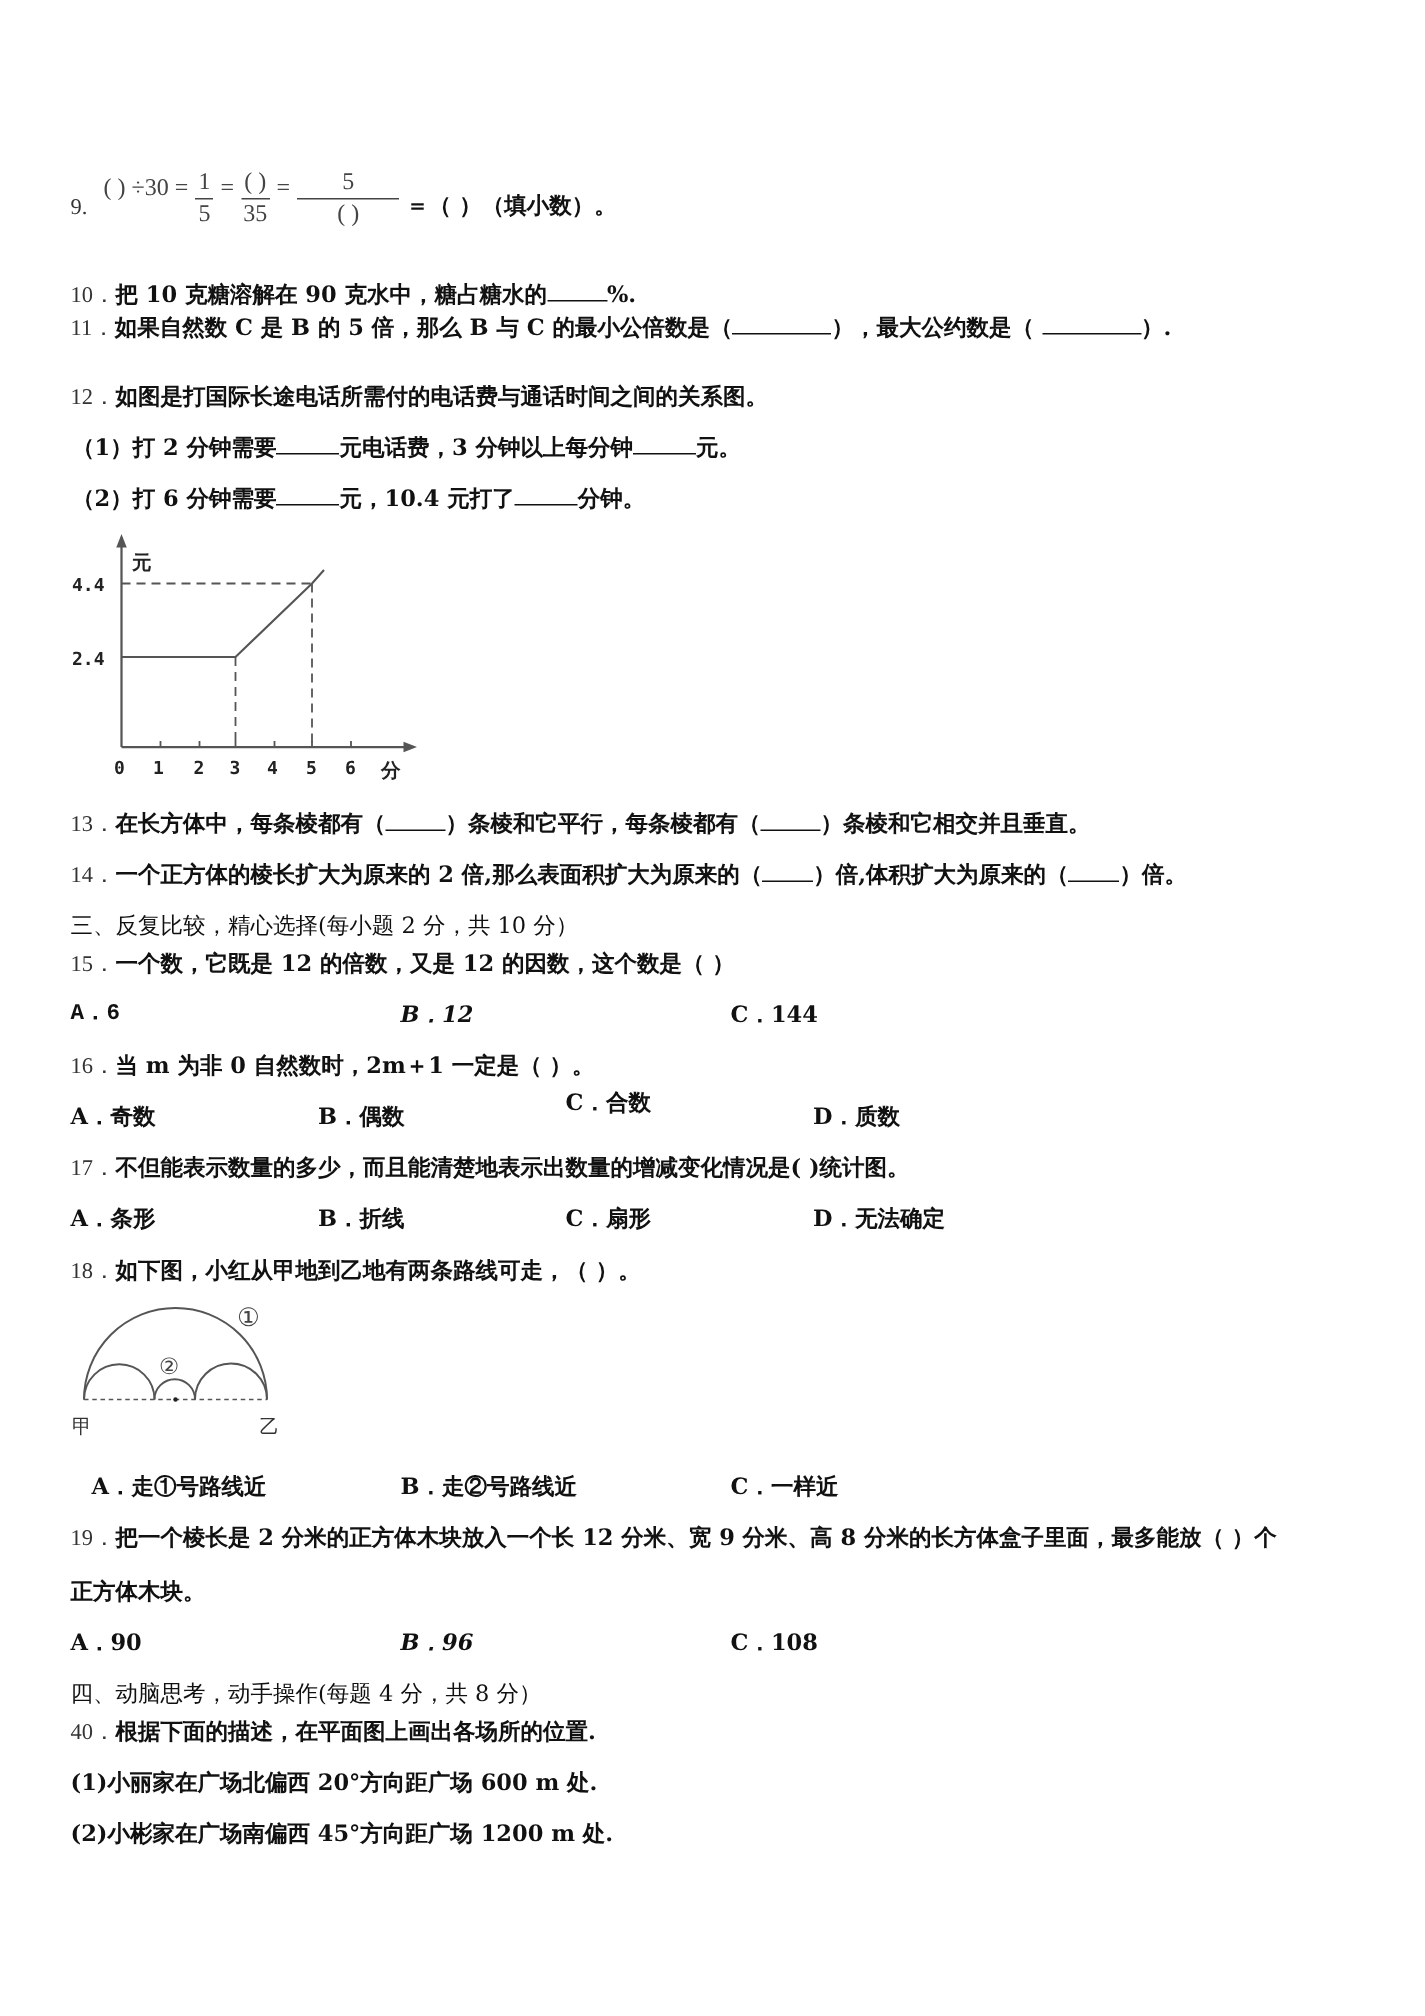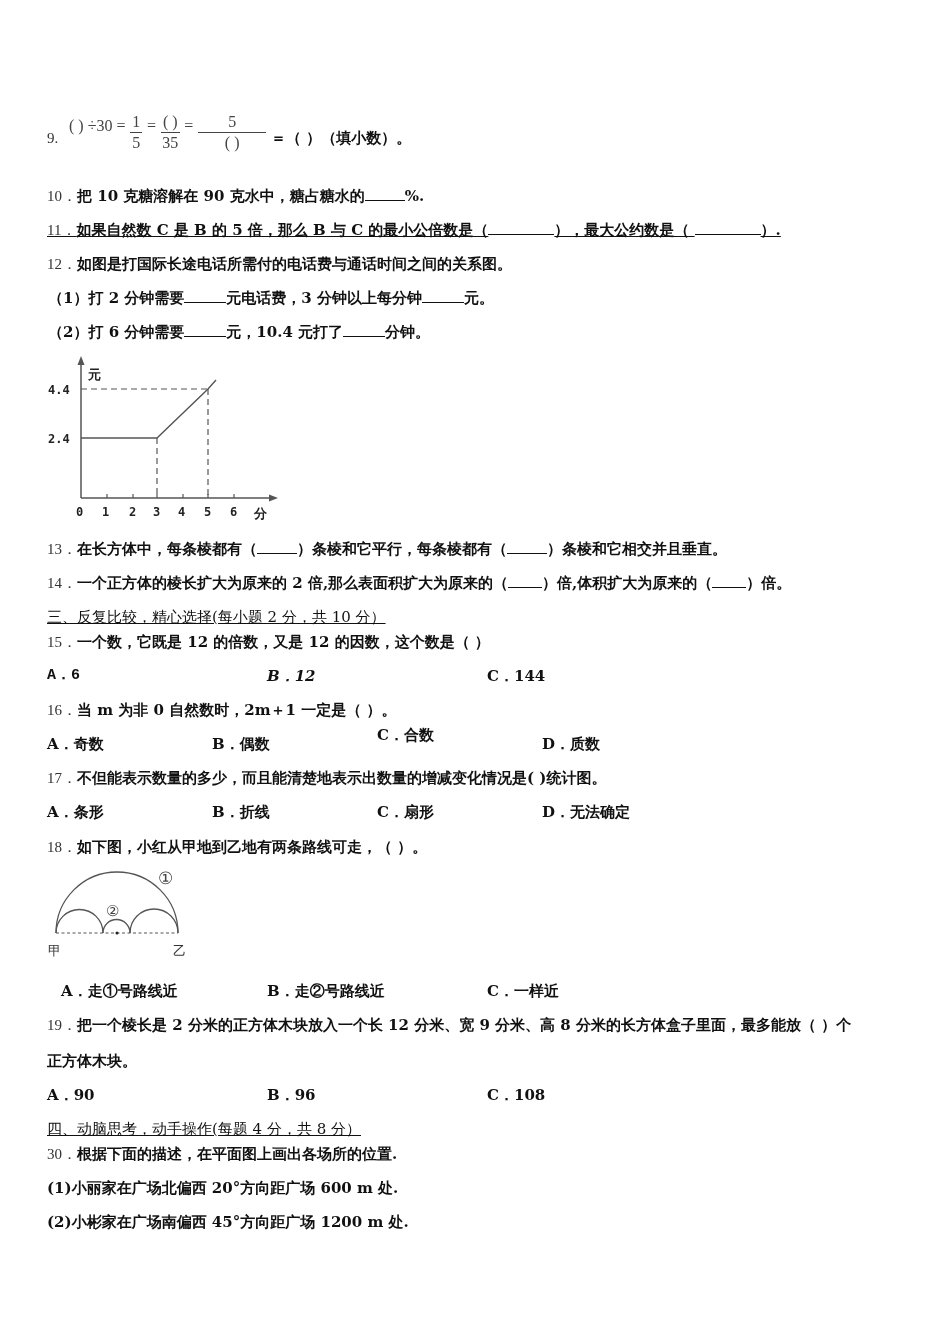--- a/index.html
+++ b/index.html
@@ -1,21 +1,21 @@
 <!DOCTYPE html>
 <html><head>
 <meta charset="utf-8">
 <style>
   html, body { margin: 0; padding: 0; background: #ffffff; }
   body { width: 950px; height: 1344px; position: relative; overflow: hidden;
          font-family: "DejaVu Serif", "Liberation Serif", serif; color: #111; }
   .ln { position: absolute; left: 47px; font-size: 15px; line-height: 20px; white-space: nowrap; font-weight: bold; }
   .num { font-weight: normal; color: #333; font-family: "Liberation Serif", serif; }
   .b { font-weight: bold; margin-top: 17px; }
-  .n { font-weight: normal; text-decoration: underline; }
+  .n { font-weight: normal; }
   .blank { display: inline-block; border-bottom: 1.5px solid #111; height: 14px; vertical-align: baseline; }
   .opt { position: absolute; font-size: 15px; line-height: 20px; font-weight: bold; white-space: nowrap; }
   .frac { display: inline-block; vertical-align: middle; text-align: center; font-family: "Liberation Serif", serif; font-weight: normal; color: #444; font-size: 16px; }
   .frac .top { display: block; border-bottom: 1px solid #444; padding: 0 2px; line-height: 20px; }
   .frac .bot { display: block; line-height: 20px; }
   .math { font-family: "Liberation Serif", serif; font-weight: normal; color: #444; font-size: 16px; }
   svg text { font-family: "DejaVu Sans Mono", monospace; }
 </style>
 </head>
 <body>
@@ -37,21 +37,21 @@
     <span class="top">5</span>
     <span class="bot">(      )</span>
   </span>
   <span class="b">＝（   ）（填小数）。</span>
 </div>
 
 <div class="ln" style="top:186px;">
   <span class="num">10．</span><span>把 10 克糖溶解在 90 克水中，糖占糖水的</span><span class="blank" style="width:40px;"></span><span>%.</span>
 </div>
 
-<div class="ln" style="top:220px;text-decoration:underline;">
+<div class="ln" style="top:208px;">
   <span class="num">11．</span><span>如果自然数 C 是 B 的 5 倍，那么 B 与 C 的最小公倍数是（</span><span class="blank" style="width:66px;"></span><span>），最大公约数是（ </span><span class="blank" style="width:66px;"></span><span>）.</span>
 </div>
 
 <div class="ln" style="top:254px;">
   <span class="num">12．</span><span>如图是打国际长途电话所需付的电话费与通话时间之间的关系图。</span>
 </div>
 <div class="ln" style="top:288px; left:48px;">
   <span>（1）打 2 分钟需要</span><span class="blank" style="width:42px;"></span><span>元电话费，3 分钟以上每分钟</span><span class="blank" style="width:42px;"></span><span>元。</span>
 </div>
 <div class="ln" style="top:322px; left:48px;">
@@ -147,22 +147,22 @@
 </svg>
 <div class="opt" style="top:981px; left:61px;"><span>A．</span><span>走①号路线近</span></div>
 <div class="opt" style="top:981px; left:267px;"><span>B．</span><span>走②号路线近</span></div>
 <div class="opt" style="top:981px; left:487px;"><span>C．</span><span>一样近</span></div>
 
 <div class="ln" style="top:1015px;">
   <span class="num">19．</span><span>把一个棱长是 2 分米的正方体木块放入一个长 12 分米、宽 9 分米、高 8 分米的长方体盒子里面，最多能放（    ）个</span>
 </div>
 <div class="ln" style="top:1051px;">正方体木块。</div>
 <div class="opt" style="top:1085px; left:47px;"><span>A．</span><span>90</span></div>
-<div class="opt" style="top:1085px; left:267px;"><span>B．</span><span>96</span></div>
+<div class="opt" style="top:1085px; left:267px;font-style:italic;"><span>B．</span><span>96</span></div>
 <div class="opt" style="top:1085px; left:487px;"><span>C．</span><span>108</span></div>
 
 <div class="ln n" style="top:1119px;">四、动脑思考，动手操作(每题 4 分，共 8 分）</div>
 
 <div class="ln" style="top:1144px;">
-  <span class="num">30．</span><span>根据下面的描述，在平面图上画出各场所的位置.</span>
+  <span class="num">40．</span><span>根据下面的描述，在平面图上画出各场所的位置.</span>
 </div>
 <div class="ln" style="top:1178px;">(1)小丽家在广场北偏西 20°方向距广场 600 m 处.</div>
 <div class="ln" style="top:1212px;">(2)小彬家在广场南偏西 45°方向距广场 1200 m 处.</div>
 
 </body></html>

